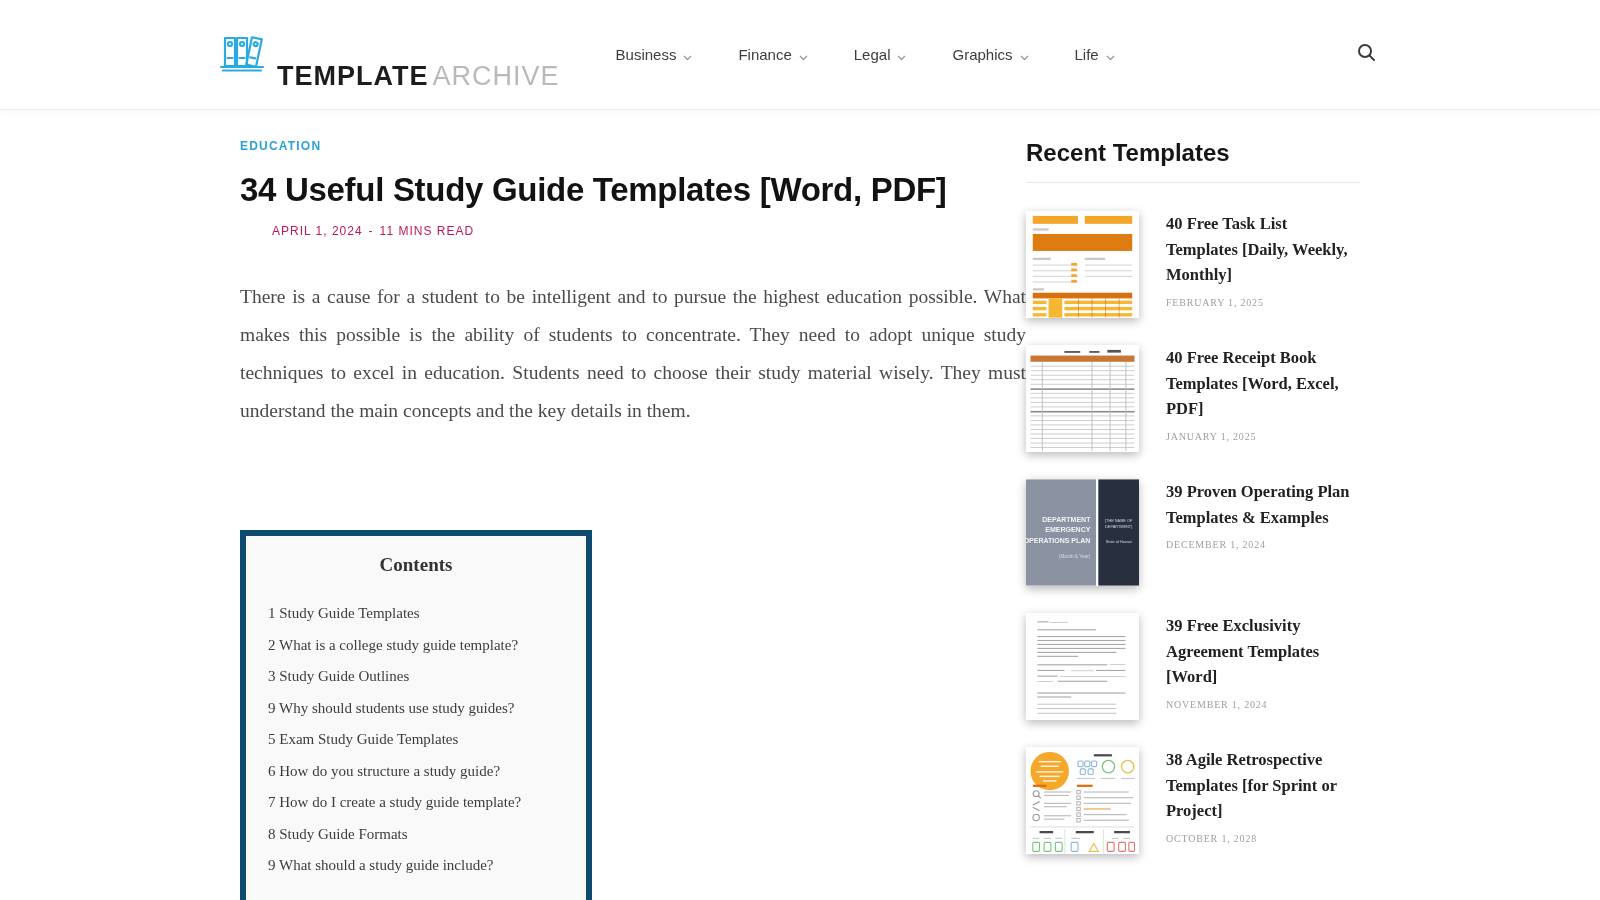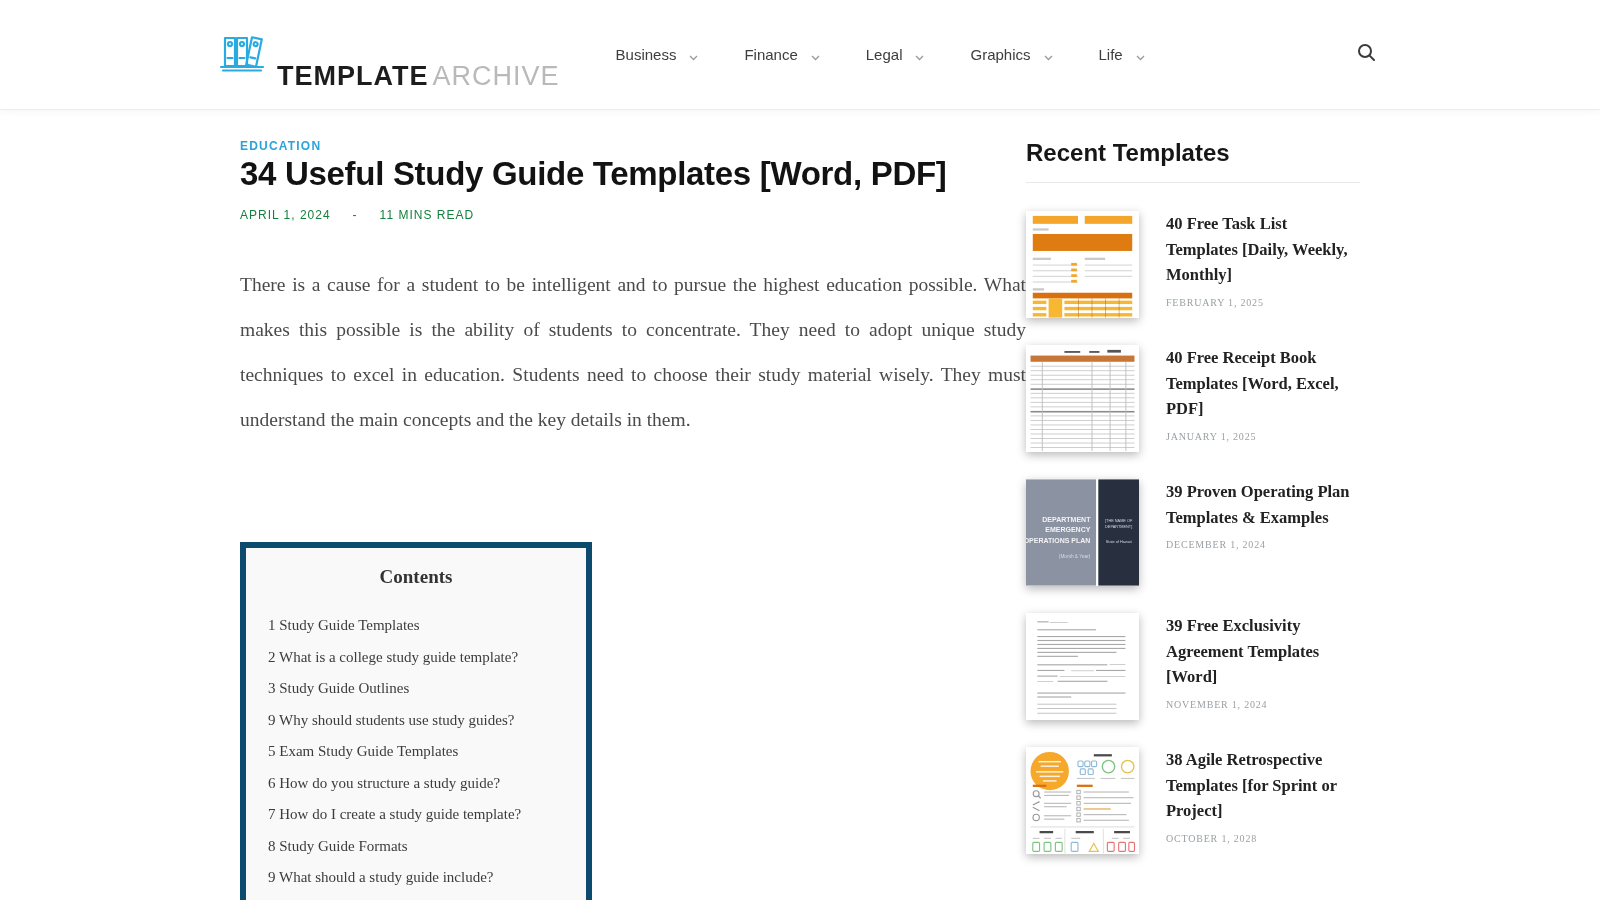--- a/index.html
+++ b/index.html
@@ -7,34 +7,34 @@
 
   
   .site-header { height:109px; background:#fff; box-shadow:0 1px 0 #ececec, 0 3px 8px rgba(0,0,0,0.04); position:relative; z-index:5; }
   .container { width:1164px; margin:0 auto; }
   .header-inner { display:flex; align-items:center; height:109px; }
   .logo { display:flex; align-items:center; gap:12px; cursor:pointer; }
   .logo-text { font-size:27px; letter-spacing:1px; white-space:nowrap;margin-top:44px; }
   .logo-bold { font-weight:bold; color:#1d1d1d; }
   .logo-light { font-weight:300; color:#b9b9b9; margin-left:4px; }
   .main-nav { display:flex; align-items:center; margin-left:56px; gap:46px; }
-  .nav-item { display:flex; align-items:center; gap:13px; font-size:15px; color:#3d3d3d; cursor:pointer; }
+  .nav-item { display:flex; align-items:center; gap:7px; font-size:15px; color:#3d3d3d; cursor:pointer; }
   .chev { display:inline-block; margin-top:2px; }
   .search-btn { margin-left:auto; cursor:pointer; padding:6px; }
 
   
   .page { display:flex; justify-content:center; align-items:flex-start; }
   .article-col { width:786px; padding-top:30px; }
   .sidebar-col { width:334px; padding-top:30px; }
 
   
   .category { font-size:12px; font-weight:bold; letter-spacing:1.2px; color:#2ba3da; cursor:pointer; }
-  .article-title { font-size:33px; font-weight:bold; color:#121212; letter-spacing:-0.3px; line-height:1.25; }
-  .meta { margin-top:14px; font-size:12px; letter-spacing:1px; color:#15803d; display:flex; gap:22px; }
-  .intro { margin-top:40px; font-family:"Liberation Serif", serif; font-size:19.5px; line-height:45px; color:#4a4a4a; text-align:justify; }
+  .article-title { font-size:33px; font-weight:bold; color:#121212; letter-spacing:-0.3px; margin-top:16px; line-height:1.25; }
+  .meta { margin-top:14px; font-size:12px; letter-spacing:1px; color:#be185d; display:flex; gap:6px;margin-left:32px; }
+  .intro { margin-top:40px; font-family:"Liberation Serif", serif; font-size:19.5px; line-height:38px; color:#4a4a4a; text-align:justify; }
 
   .contents-box { margin-top:100px; width:352px; background:#f9f9f9; border:6px solid #0c4a6e; padding:18px 10px 22px 22px; }
   .contents-title { text-align:center; font-family:"Liberation Serif", serif; font-weight:bold; font-size:19px; color:#333; margin-right:12px; }
   .contents-list { margin-top:22px; list-style:none; }
   .contents-list li { font-family:"Liberation Serif", serif; font-size:15px; line-height:31.5px; color:#3c3c3c; cursor:pointer; }
 
   
   .sidebar-title { font-size:24px; font-weight:bold; color:#161616; }
   .sidebar-divider { border:none; border-top:1px solid #e8e8e8; margin:15px 0 28px 0; }
   .recent-item { display:flex; margin-bottom:27px; }

